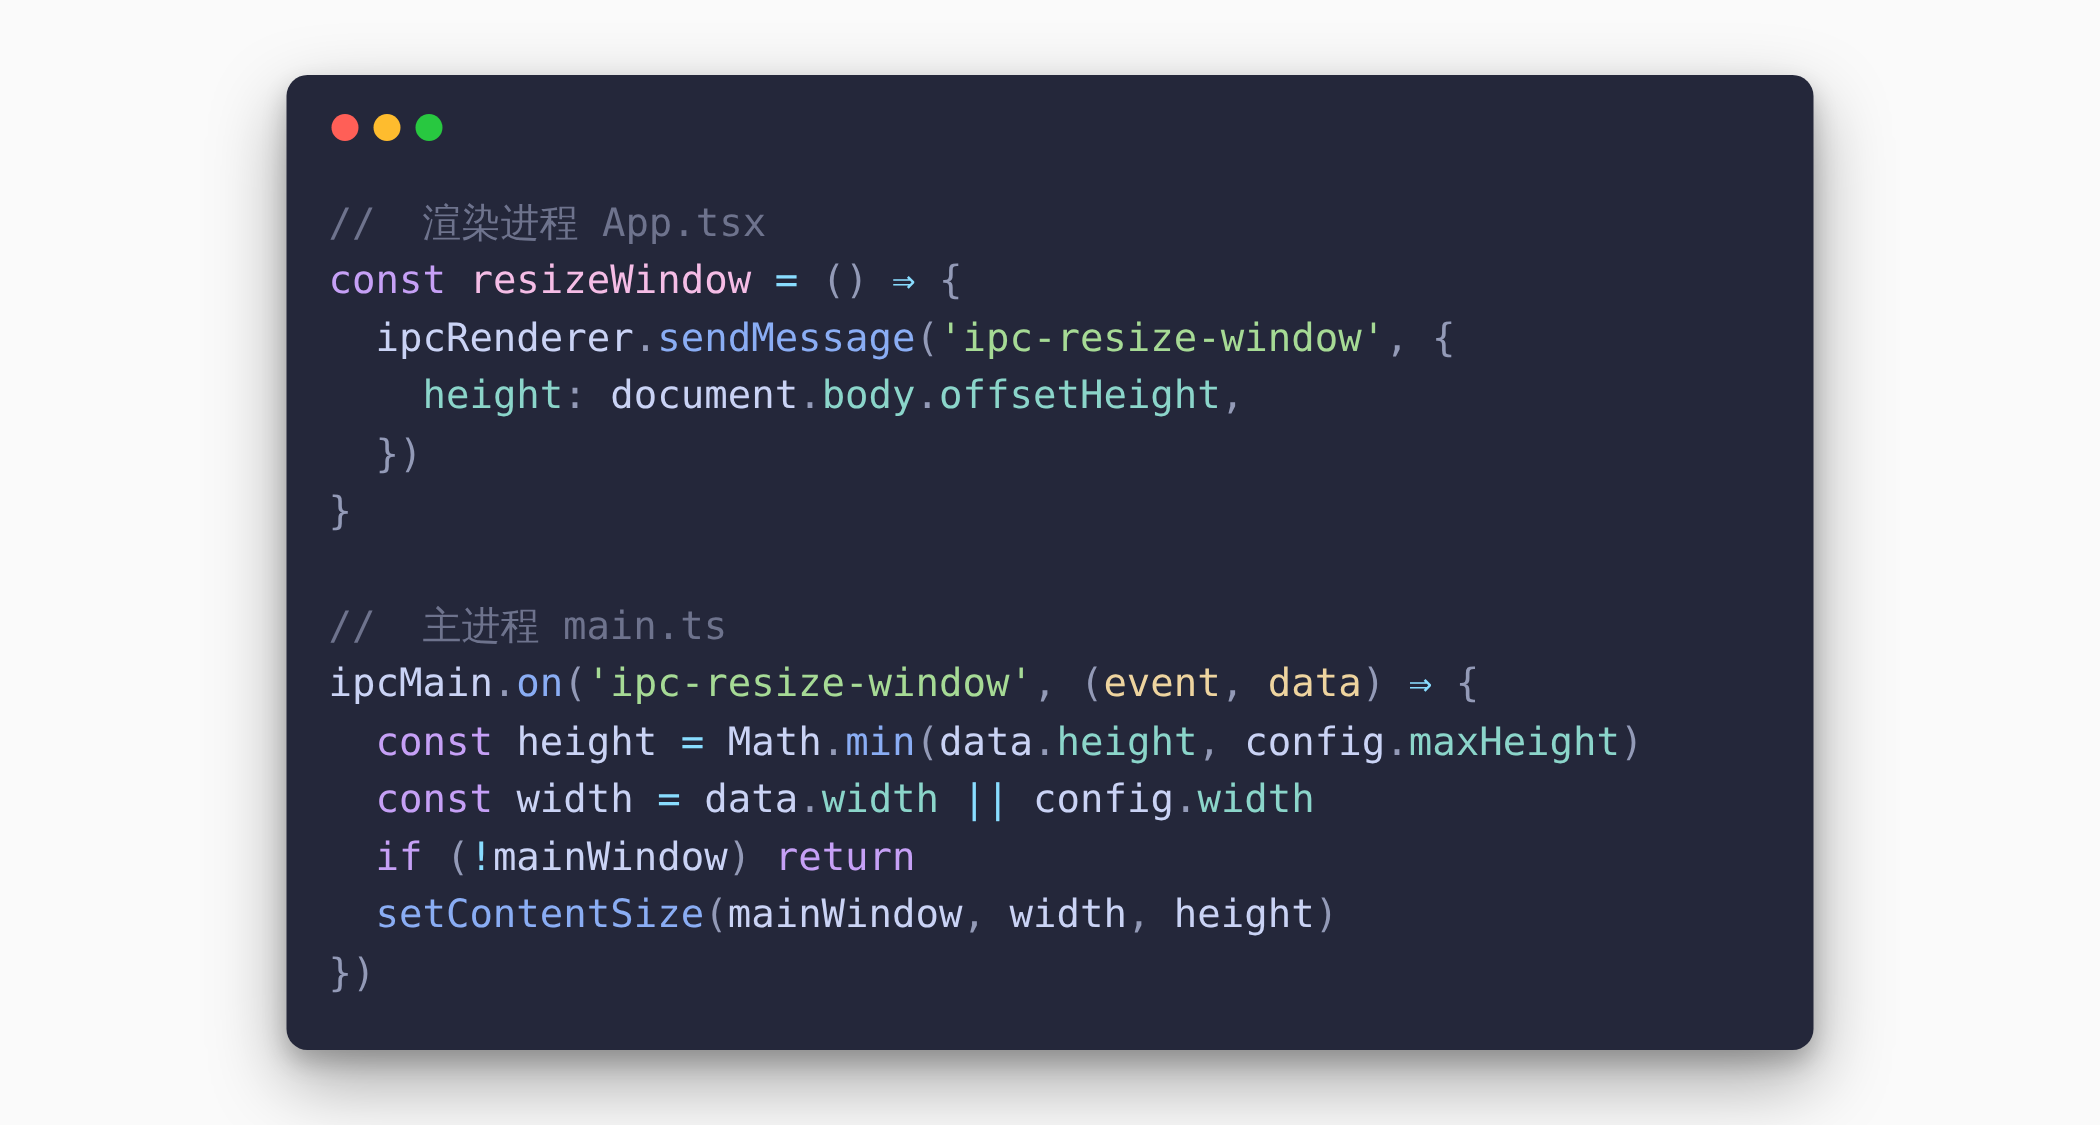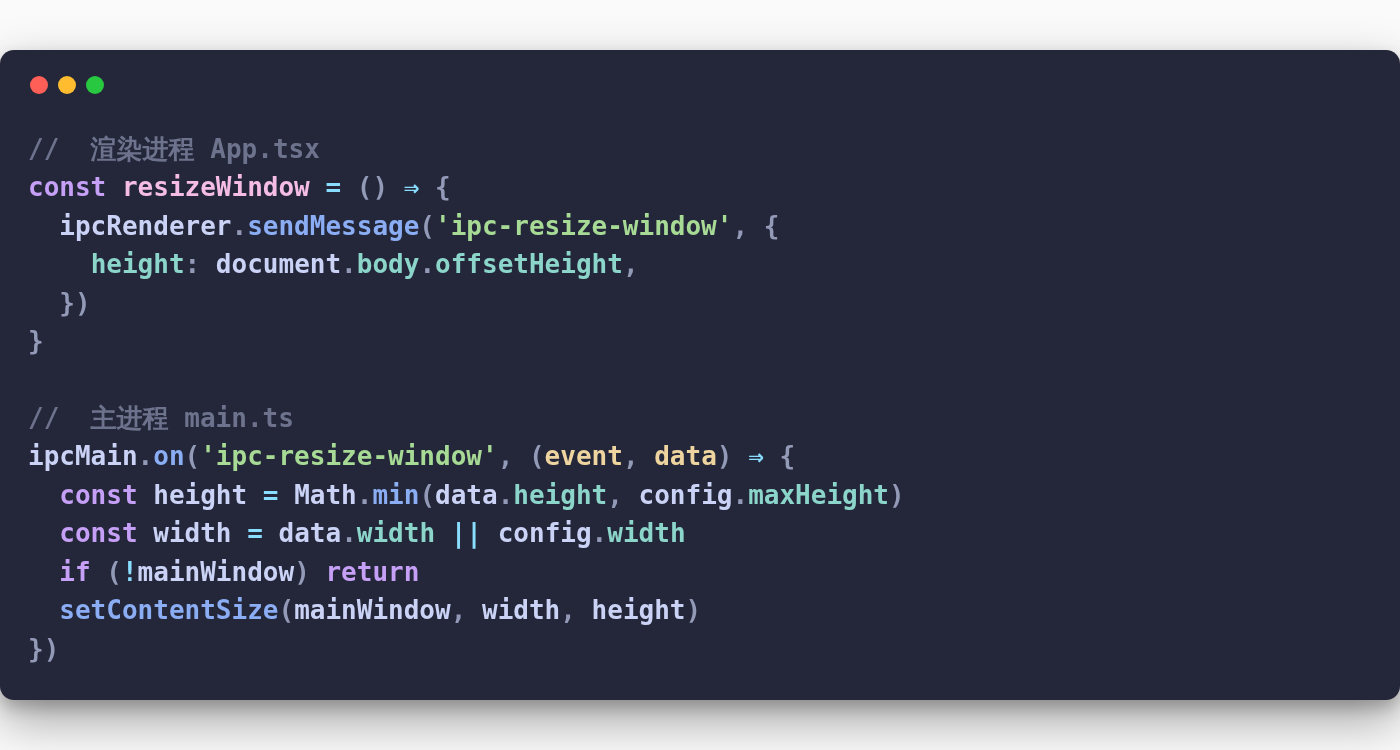--- a/index.html
+++ b/index.html
@@ -6,26 +6,25 @@
   body {
     width: 1400px;
     height: 750px;
     background: #fafafa;
     display: flex;
     align-items: center;
     justify-content: center;
     font-family: ui-monospace, "SF Mono", Menlo, Monaco, Consolas, monospace;
   }
   .window {
-    width: 1400px;
+    width: 1018px;
     background: #24273a;
     border-radius: 14px;
     box-shadow: 0 20px 50px rgba(0,0,0,0.35), 0 8px 16px rgba(0,0,0,0.2);
     padding: 26px 12px 32px 28px;
-    font-weight: bold;
   }
   .traffic-lights {
     display: flex;
     gap: 10px;
     margin-bottom: 36px;
     margin-left: 2px;
   }
   .dot {
     width: 18px;
     height: 18px;

